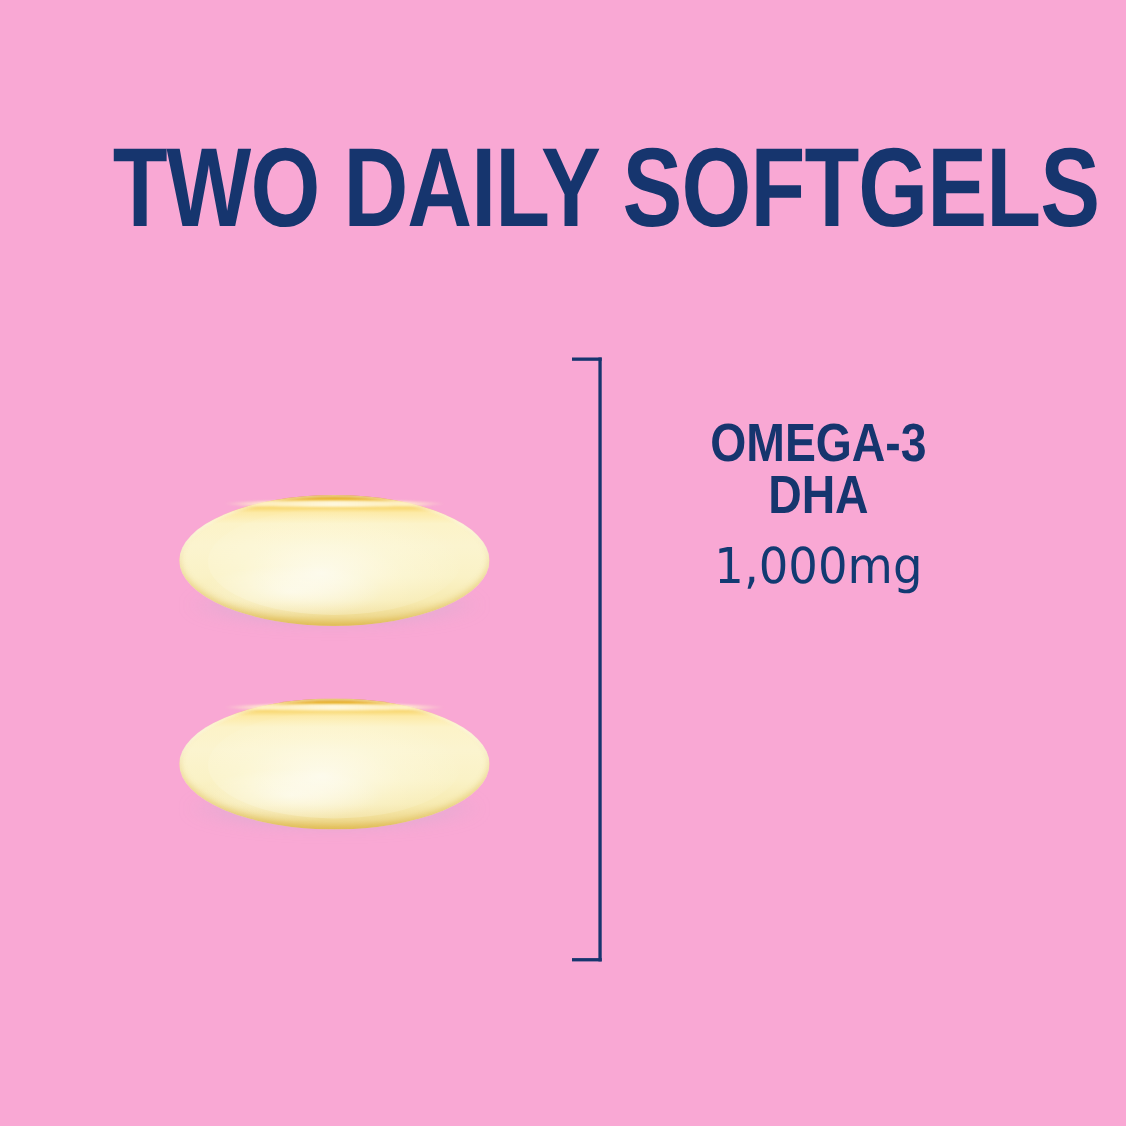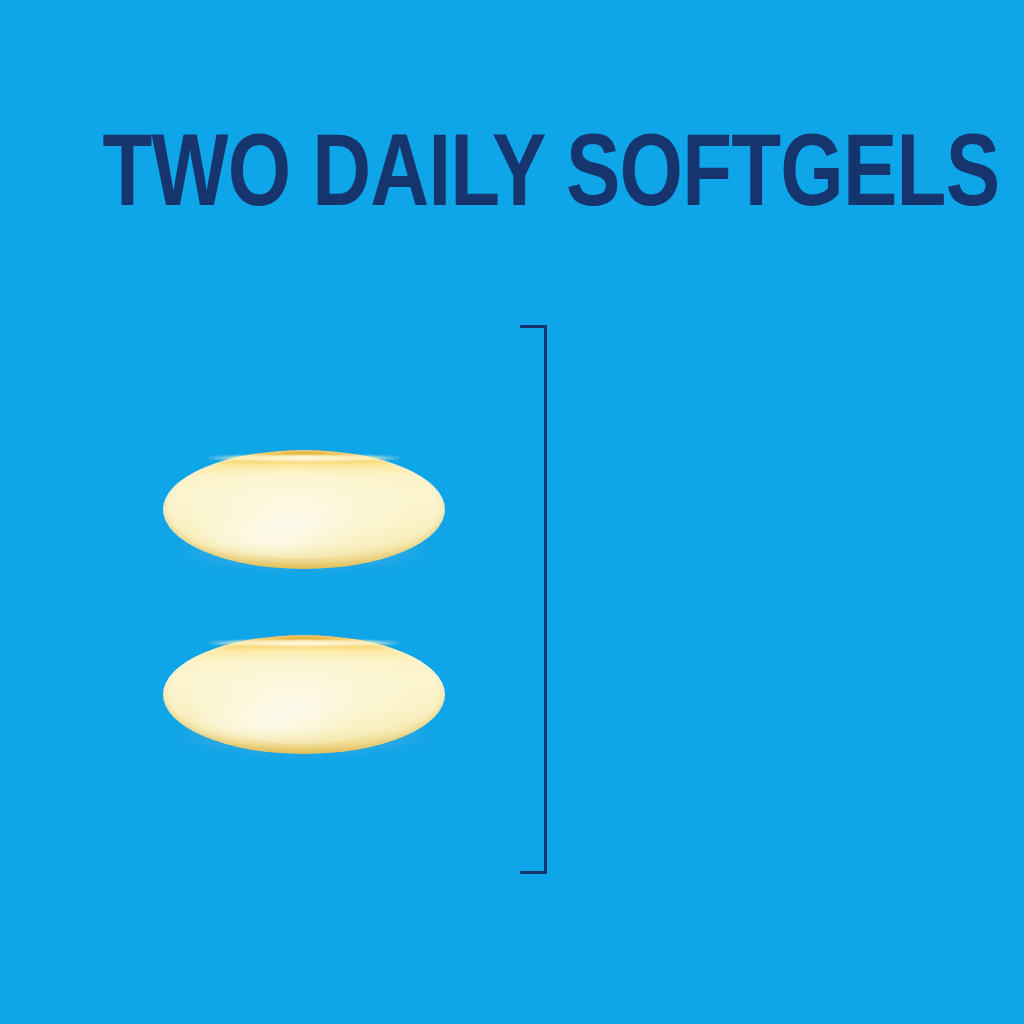--- a/index.html
+++ b/index.html
@@ -10,21 +10,21 @@
     width: 1024px;
     height: 1024px;
     overflow: hidden;
     font-family: "Liberation Sans", sans-serif;
   }
 
   #canvas {
     position: relative;
     width: 1024px;
     height: 1024px;
-    background: #0ea5e9;
+    background: #f9a8d4;
     overflow: hidden;
   }
 
   
   #headline {
     position: absolute;
     left: 0;
     top: 118px;
     width: 1024px;
     text-align: center;
@@ -222,15 +222,20 @@
     <div class="softgel-shadow"></div>
     <div class="softgel"></div>
   </div>
 
   <div id="bracket">
     <div class="b-h b-top"></div>
     <div class="b-v"></div>
     <div class="b-h b-bottom"></div>
   </div>
 
+  <div id="info-col">
+    <div class="ingredient-name">OMEGA-3</div>
+    <div class="ingredient-name">DHA</div>
+    <div class="ingredient-dose">1,000mg</div>
+  </div>
 
 
 </div>
 
 </body></html>

